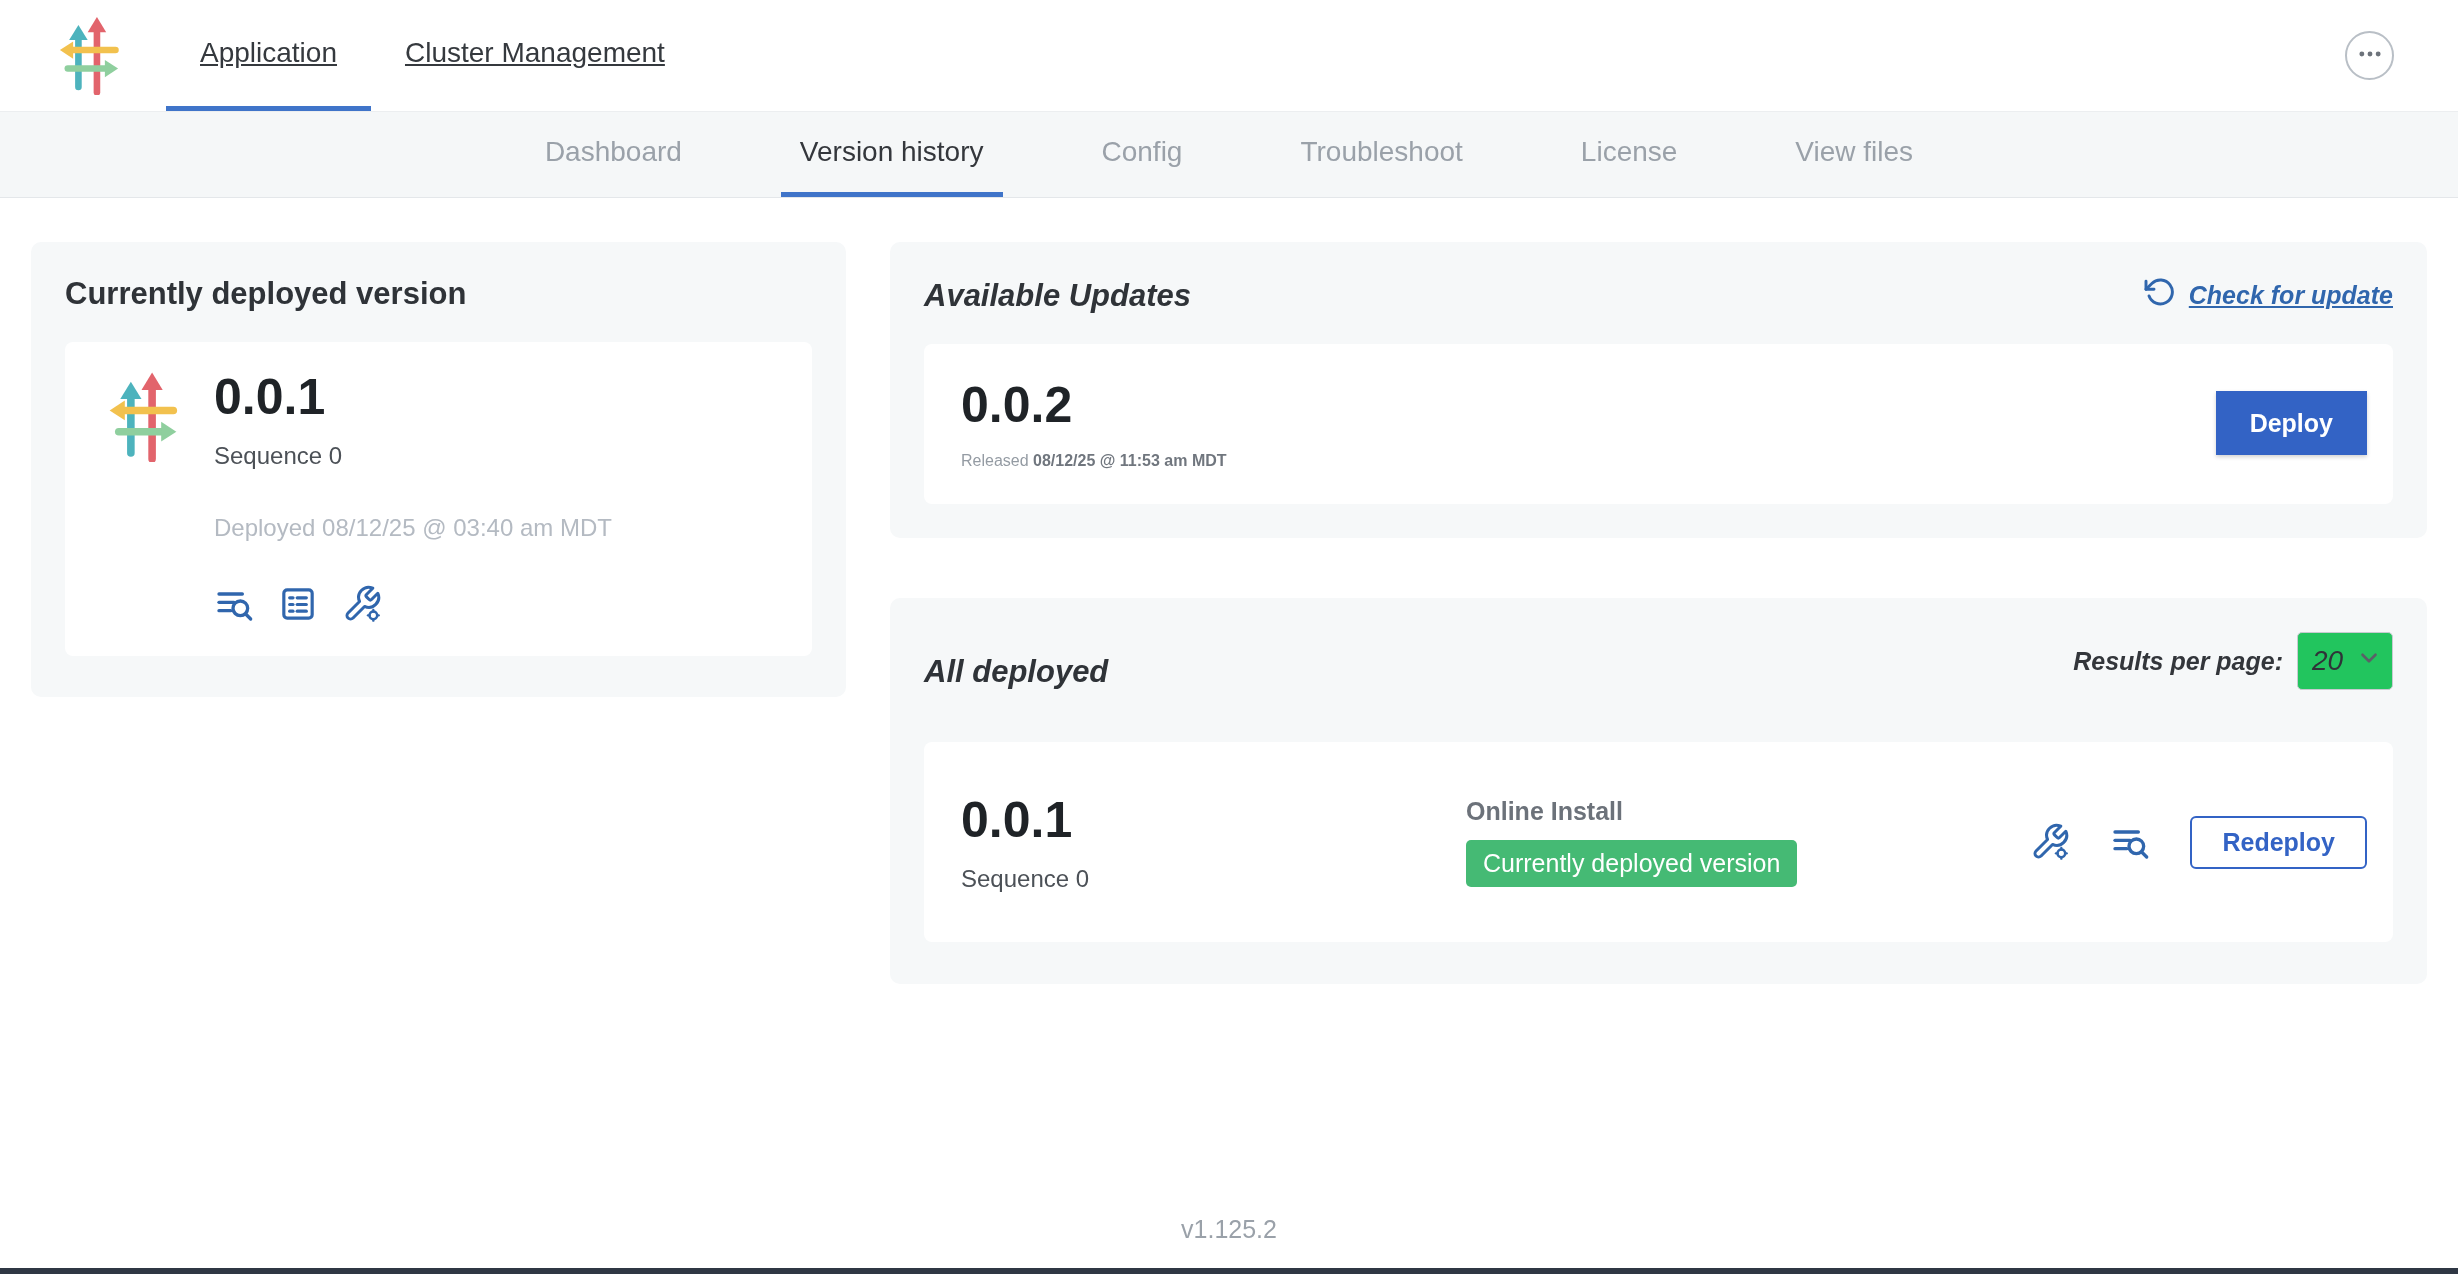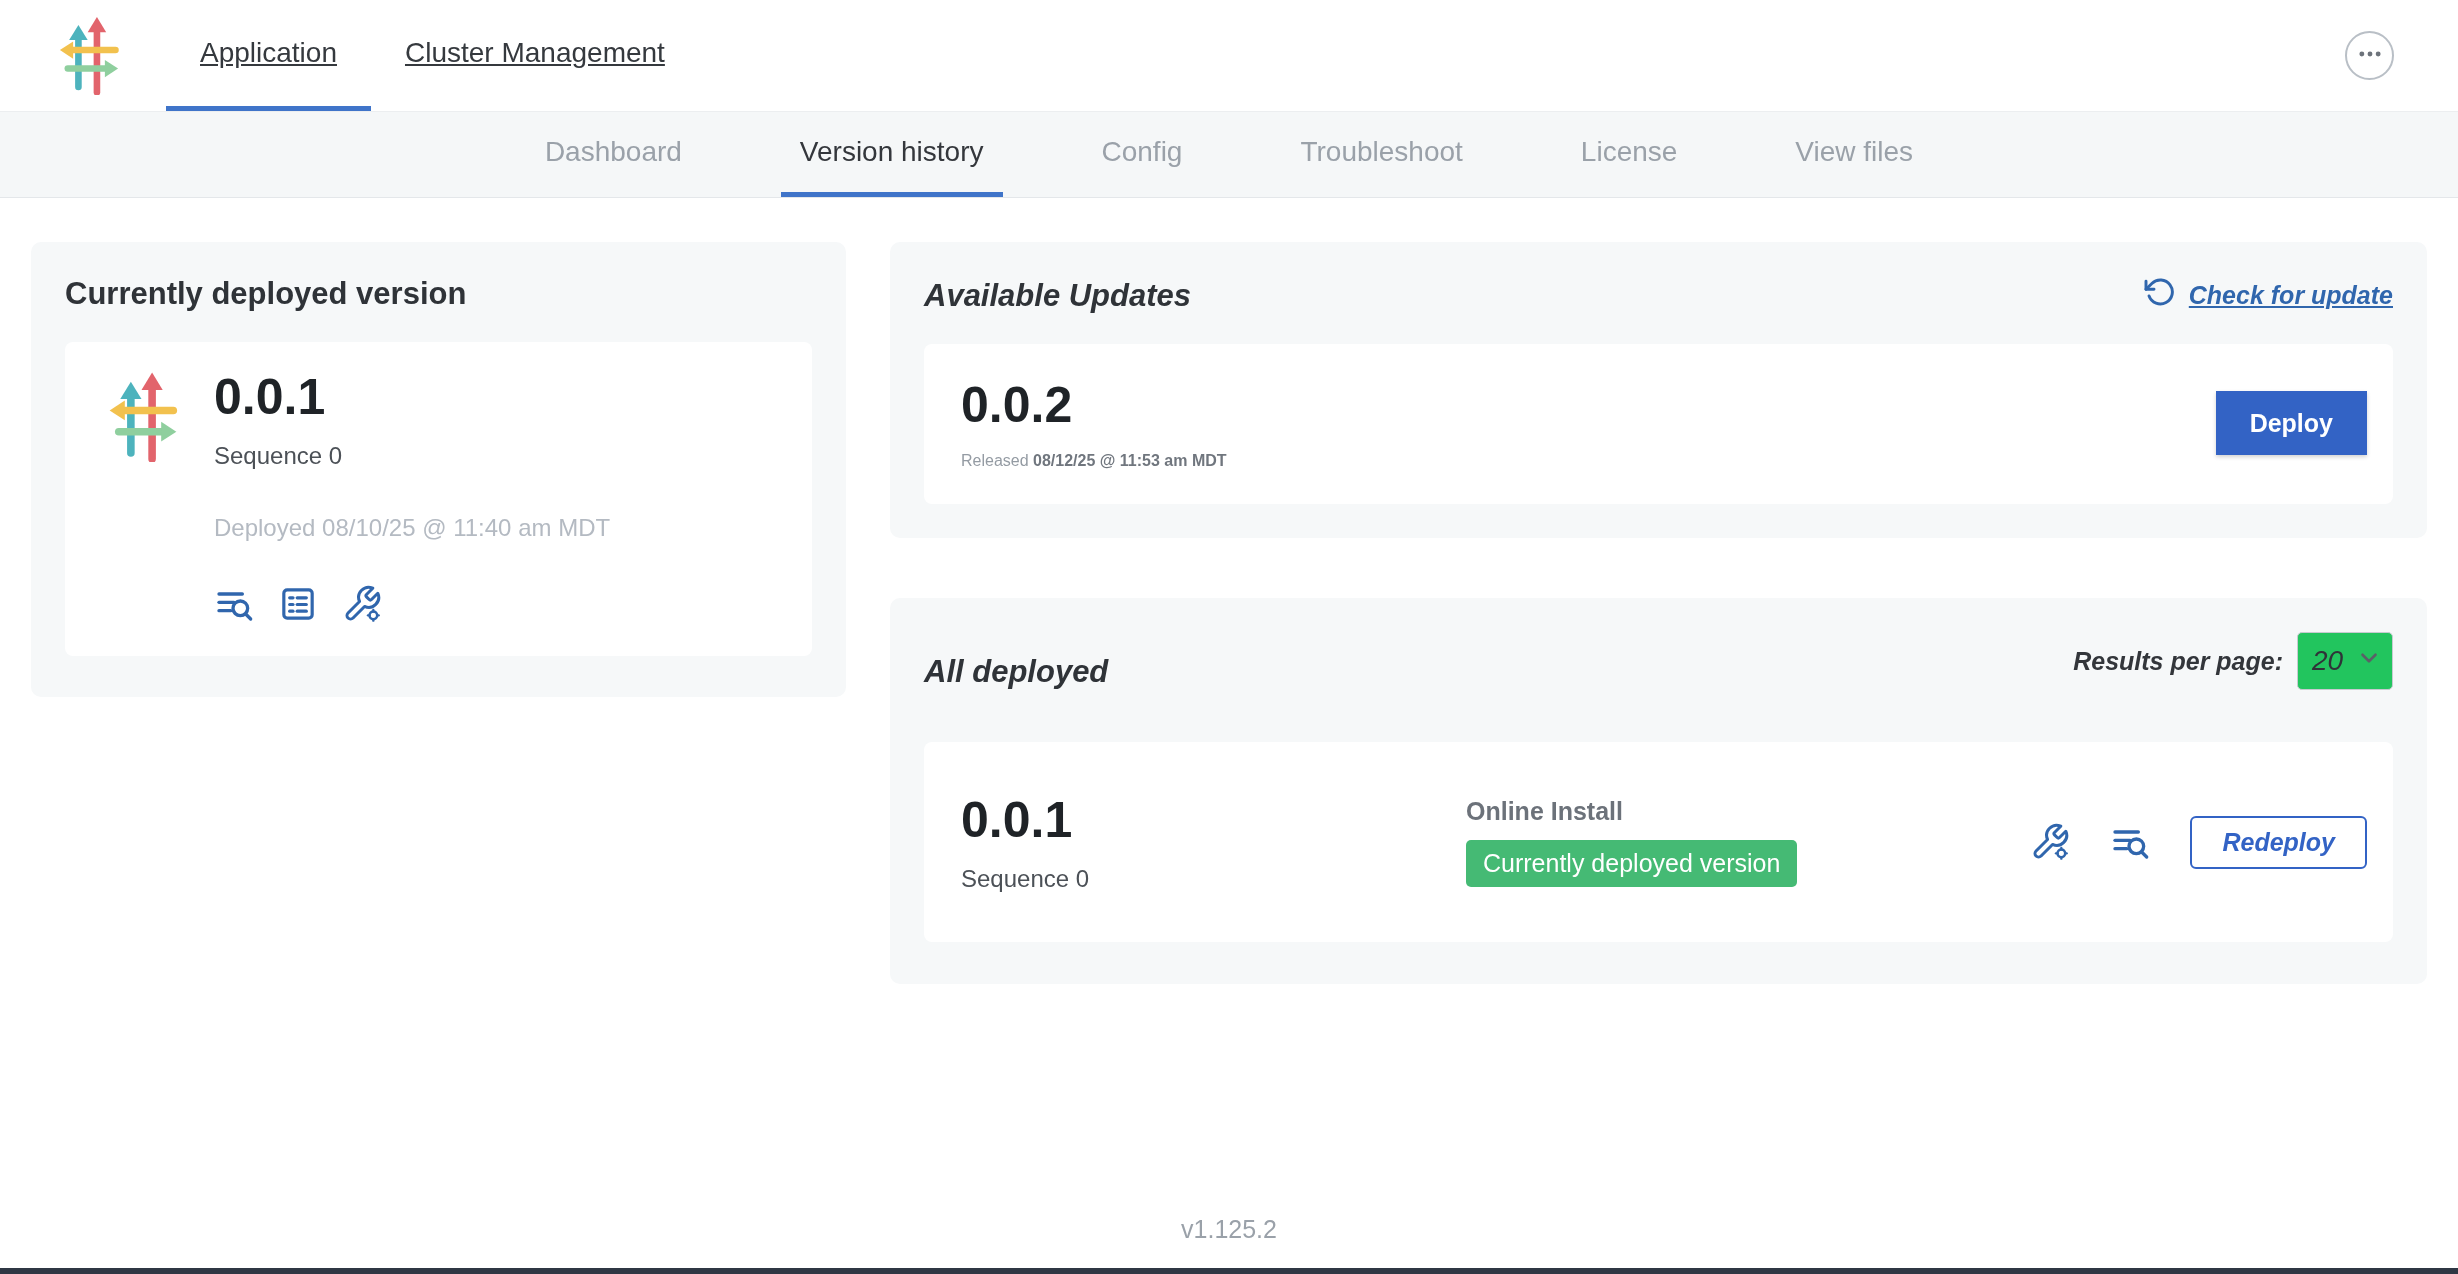--- a/index.html
+++ b/index.html
@@ -73,21 +73,21 @@
   .select-box svg { width:26px; height:26px; }
 
   .version-row { margin-top:52px; background:#fff; border-radius:8px; min-height:200px;
                  padding:34px 26px 34px 37px; display:flex; align-items:center; }
   .vr-left { width:505px; flex-shrink:0; }
   .vr-mid .install-type { font-size:25px; color:#6c727a; font-weight:bold; }
   .vr-badge { margin-top:14px; display:inline-block; background:#45ba74; color:#fff;
               font-size:25px; padding:9px 17px; border-radius:5px; }
   .vr-right { margin-left:auto; display:flex; align-items:center; gap:40px; }
   .redeploy-btn { background:#fff; border:2px solid #3363c5; color:#3363c5; font-size:25px;
-                  font-weight:bold; border-radius:6px; height:53px; padding:0 30px; cursor:pointer;font-style:italic; }
+                  font-weight:bold; border-radius:6px; height:53px; padding:0 30px; cursor:pointer; }
 
   
   .footer { text-align:center; color:#9aa1a9; font-size:25px; padding-bottom:24px; }
   .bottom-bar { height:6px; background:#2f3744; flex-shrink:0; }
 </style>
 </head>
 <body>
 
 <div class="header">
   <div class="logo-wrap">
@@ -143,21 +143,21 @@
           <polygon points="30,3 23,14.5 37,14.5" fill="#e2646c"></polygon>
           <line x1="10" y1="28" x2="44" y2="28" stroke="#f2c14e" stroke-width="5" stroke-linecap="round"></line>
           <polygon points="2,28 12,21.5 12,34.5" fill="#f2c14e"></polygon>
           <line x1="8" y1="42" x2="40" y2="42" stroke="#8fcf9e" stroke-width="5" stroke-linecap="round"></line>
           <polygon points="46,42 36,35.5 36,48.5" fill="#8fcf9e"></polygon>
         </svg>
       </div>
       <div>
         <div class="big-version">0.0.1</div>
         <div class="seq-text">Sequence 0</div>
-        <div class="deployed-date">Deployed 08/10/25 @ 11:40 am MDT</div>
+        <div class="deployed-date">Deployed 08/12/25 @ 03:40 am MDT</div>
         <div class="dc-actions">
           <button class="icon-btn">
             <span>
               <svg viewBox="0 0 24 24" fill="none" stroke="#3066ad" stroke-width="2" stroke-linecap="round">
                 <line x1="3" y1="6" x2="17" y2="6"></line>
                   <line x1="3" y1="11" x2="12" y2="11"></line>
                   <line x1="3" y1="16" x2="10" y2="16"></line>
                 <circle cx="15.8" cy="14.6" r="4.4"></circle>
                   <line x1="19" y1="18" x2="22" y2="21"></line>
               </svg>

